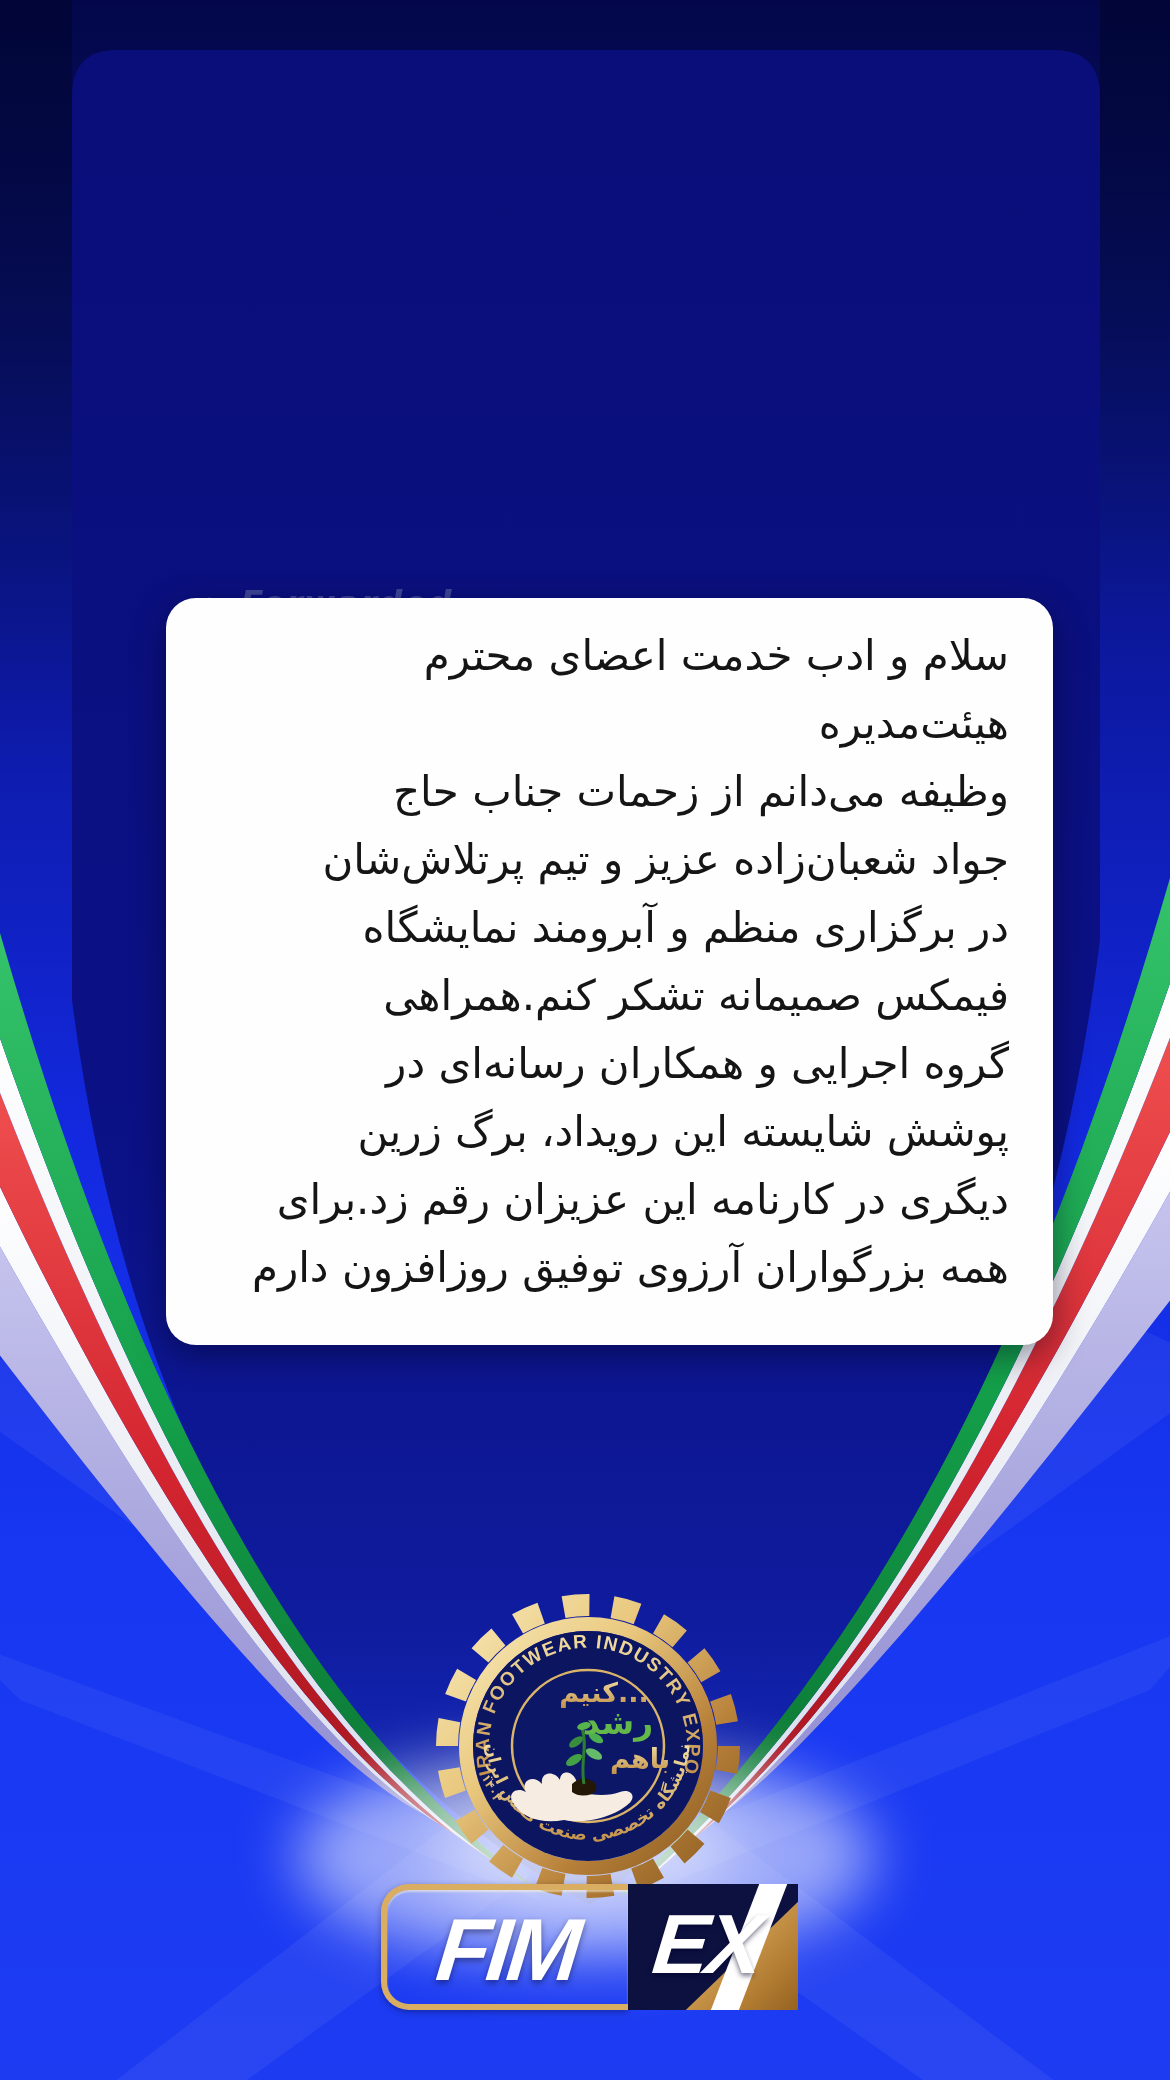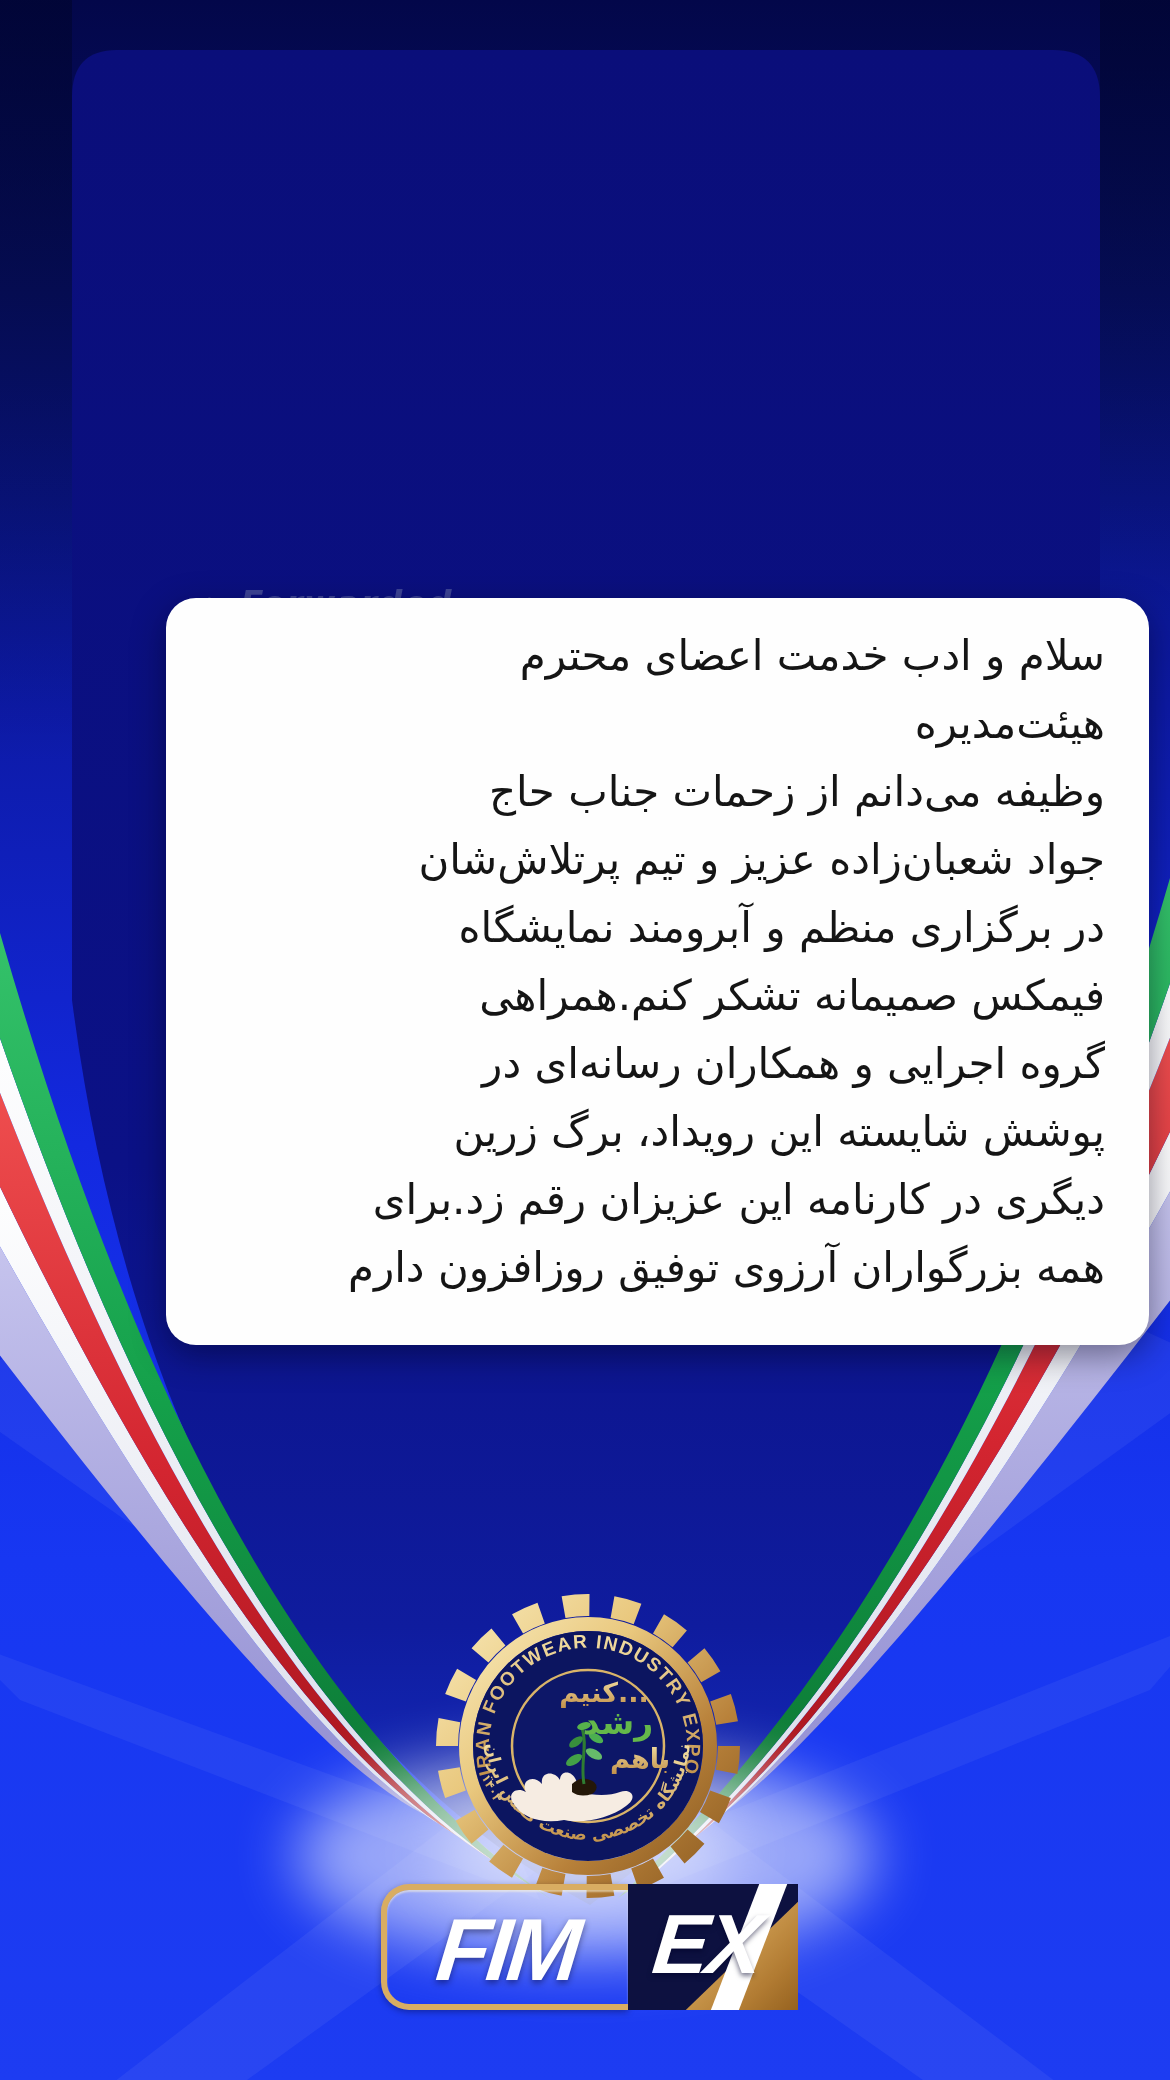--- a/index.html
+++ b/index.html
@@ -12,21 +12,21 @@
   
   .forwarded{
     position:absolute;left:204px;top:583px;z-index:1;
     font-style:italic;font-weight:bold;font-size:34px;color:#3e4598;
     letter-spacing:1px;display:flex;gap:10px;align-items:center;
   }
   .forwarded .fwd-icon{font-style:normal;font-size:30px;}
 
   
   .card{
-    position:absolute;left:166px;top:598px;width:983px;height:747px;z-index:2;
+    position:absolute;left:166px;top:598px;width:887px;height:747px;z-index:2;
     background:#fefefe;border-radius:30px;box-sizing:border-box;
     box-shadow:0 10px 34px rgba(0,0,25,.45);
     padding:24px 44px 0 40px;
   }
   .card .msg{
     direction:rtl;text-align:right;white-space:pre-line;
     font-size:42px;line-height:68px;color:#151515;
     font-family:"DejaVu Sans",sans-serif;
   }
 

